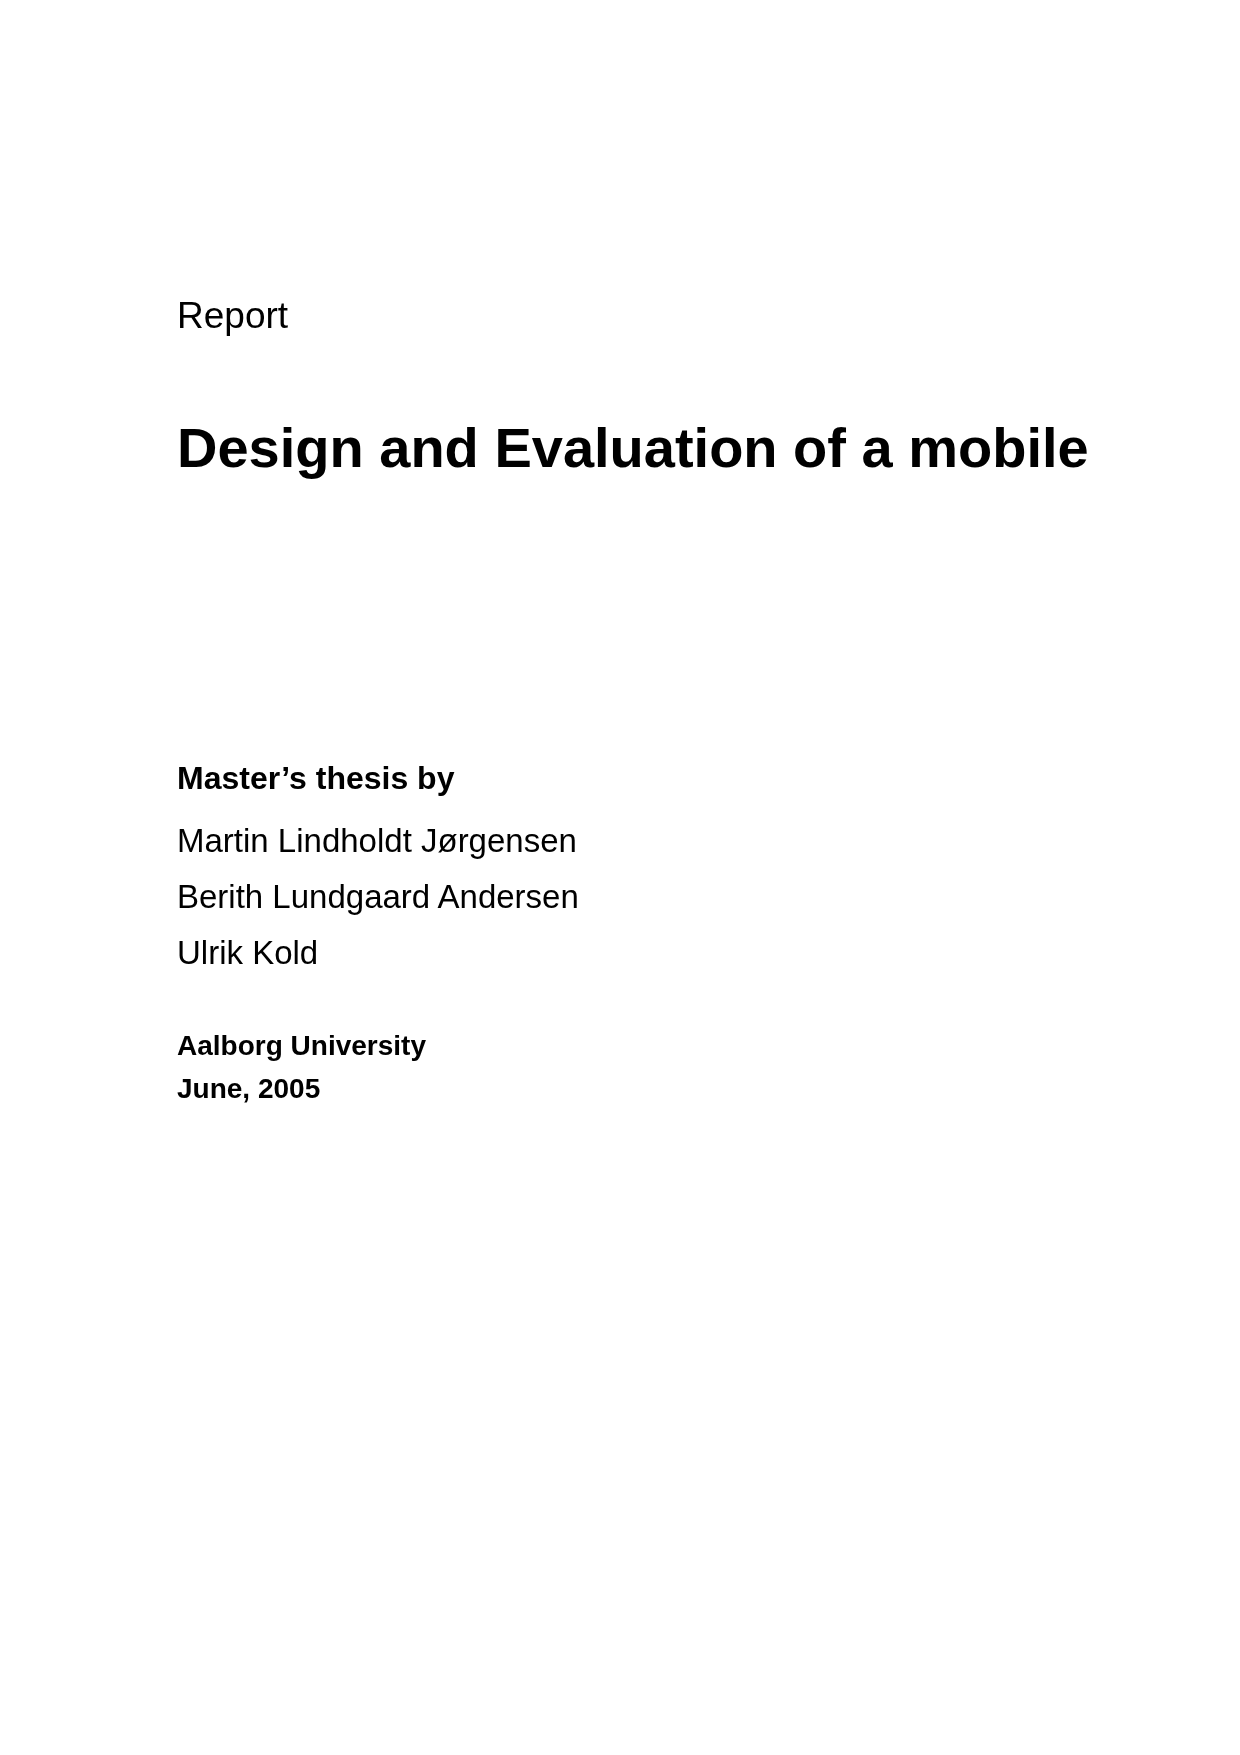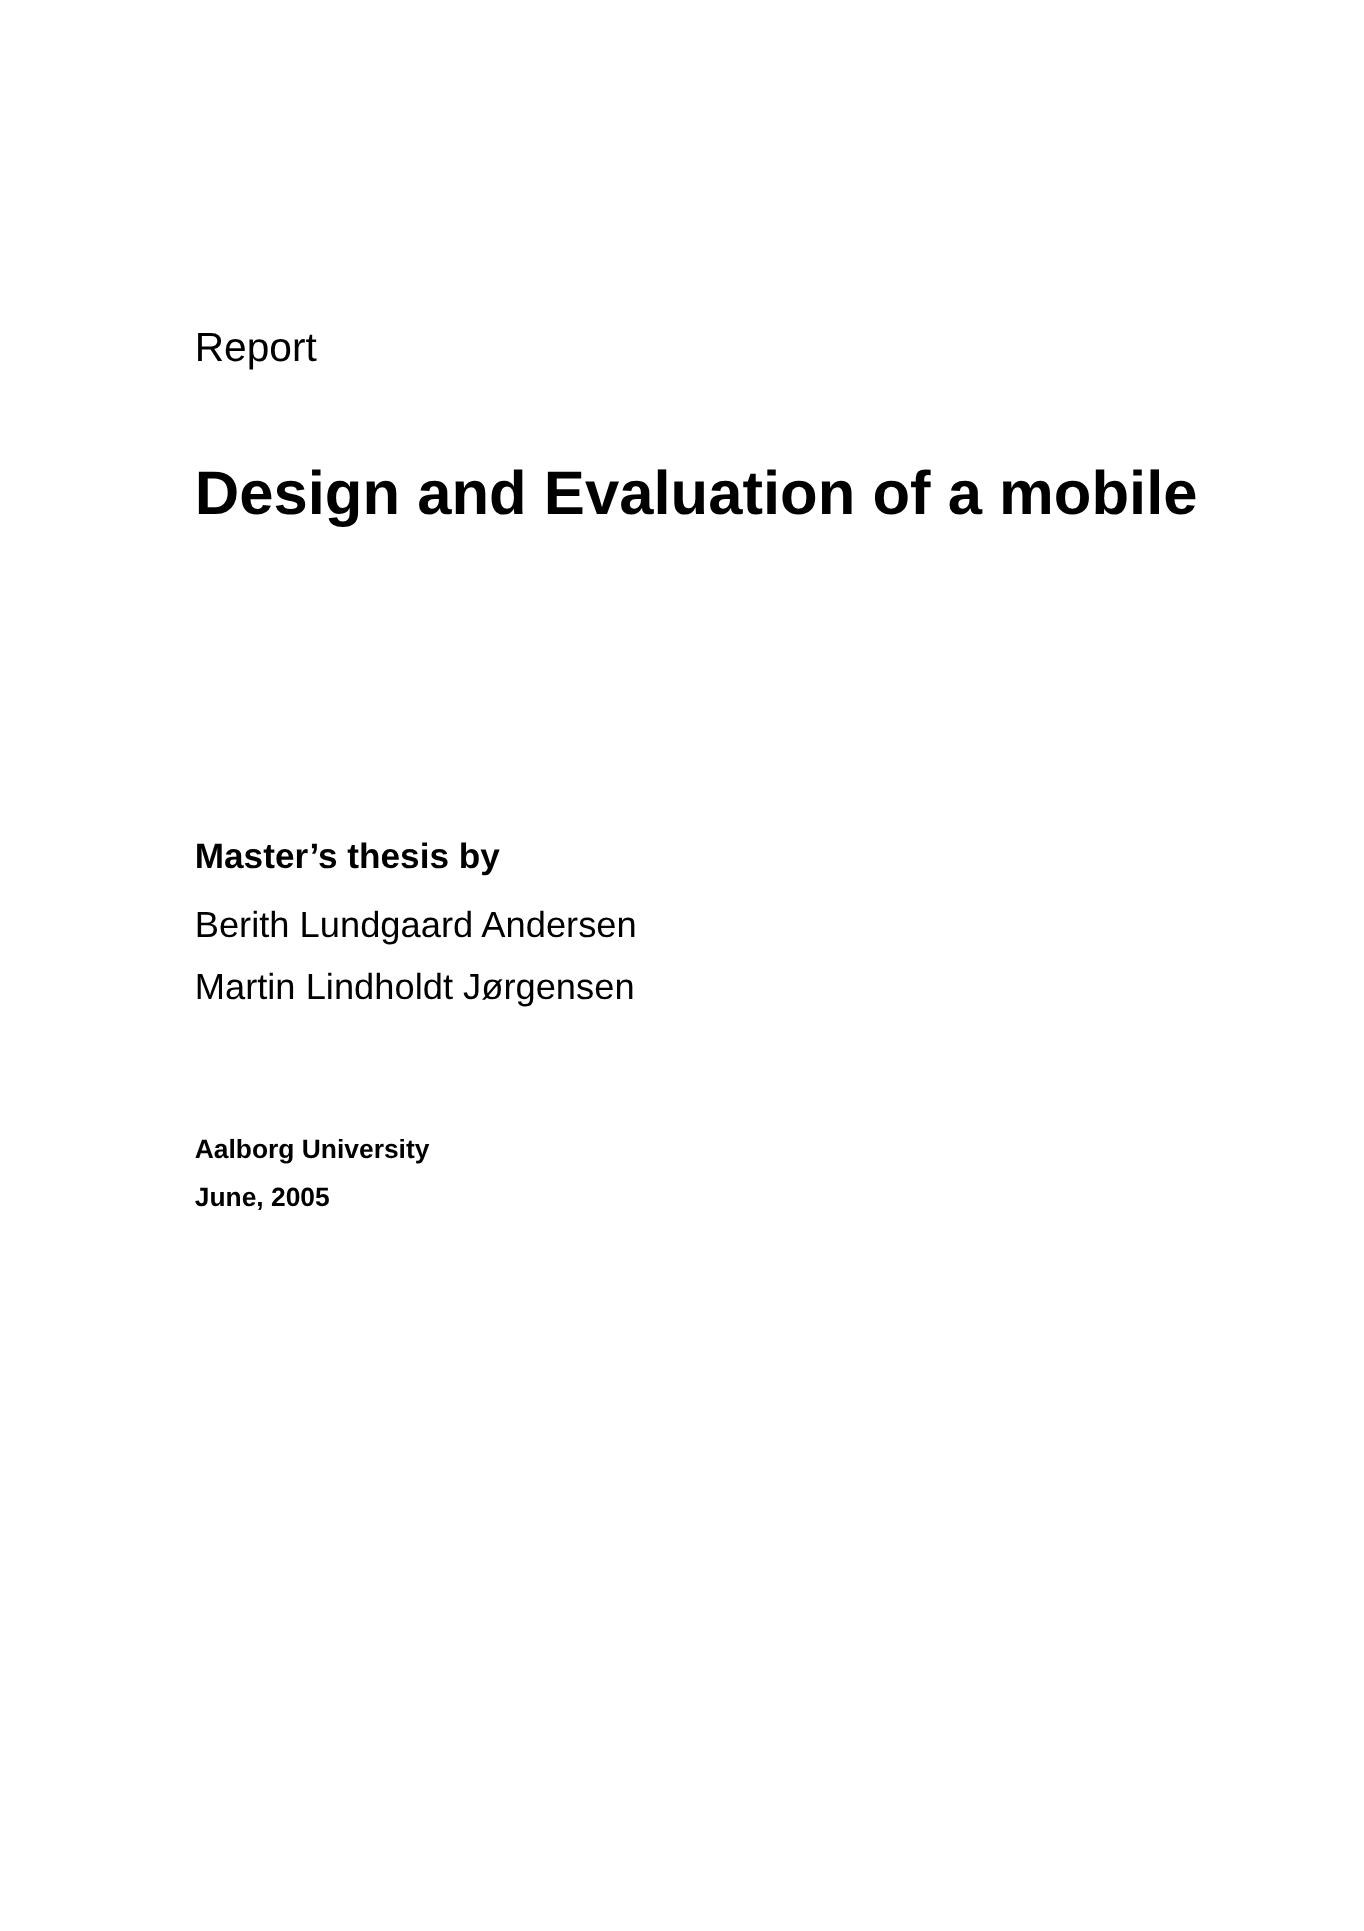--- a/index.html
+++ b/index.html
@@ -52,42 +52,43 @@
     }
     .authors {
       top: 813px;
       font-size: 33px;
       line-height: 56px;
       font-weight: normal;
     }
     .authors span { display: block; }
     .institution {
       top: 1024px;
-      font-size: 24px;
+      font-size: 28px;
       line-height: 43px;
       font-weight: bold;
     }
     .institution span { display: block; }
   </style>
 </head>
 <body>
 
 <div class="page">
 
   <p class="abs doc-type">Report</p>
 
   <h1 class="abs title">
     <span>Design and Evaluation of a mobile</span>
   </h1>
 
   <p class="abs byline">Master’s thesis by</p>
 
   <div class="abs authors">
+    <span>Martin Lindholdt Jørgensen</span>
     <span>Berith Lundgaard Andersen</span>
-    <span>Martin Lindholdt Jørgensen</span>
+    <span>Ulrik Kold</span>
   </div>
 
   <div class="abs institution">
     <span>Aalborg University</span>
     <span>June, 2005</span>
   </div>
 
 </div>
 
 </body></html>

